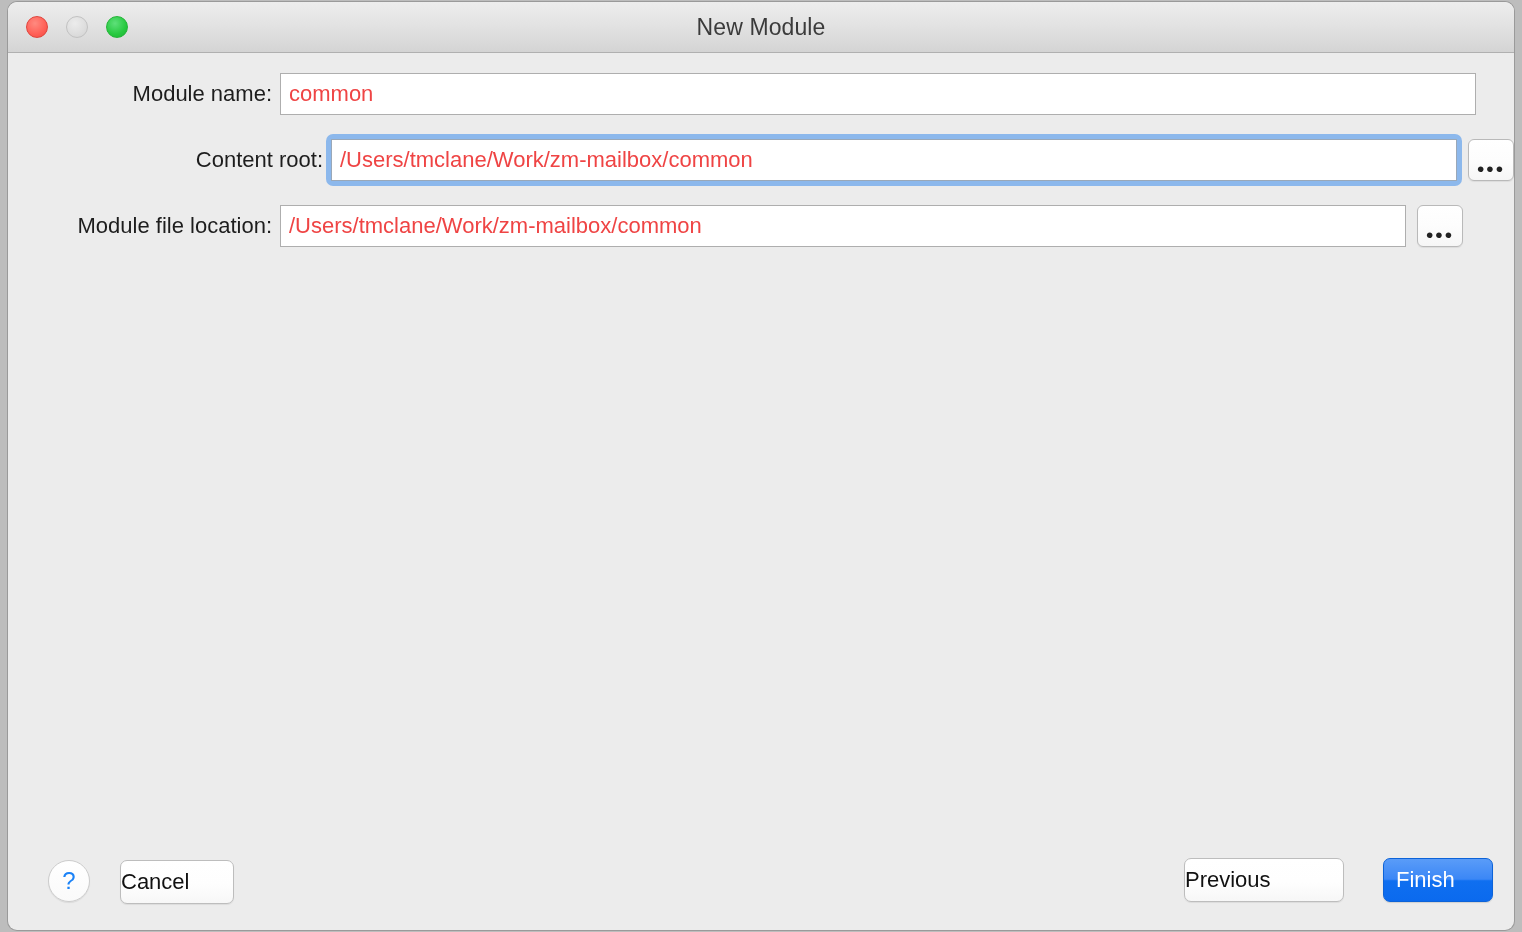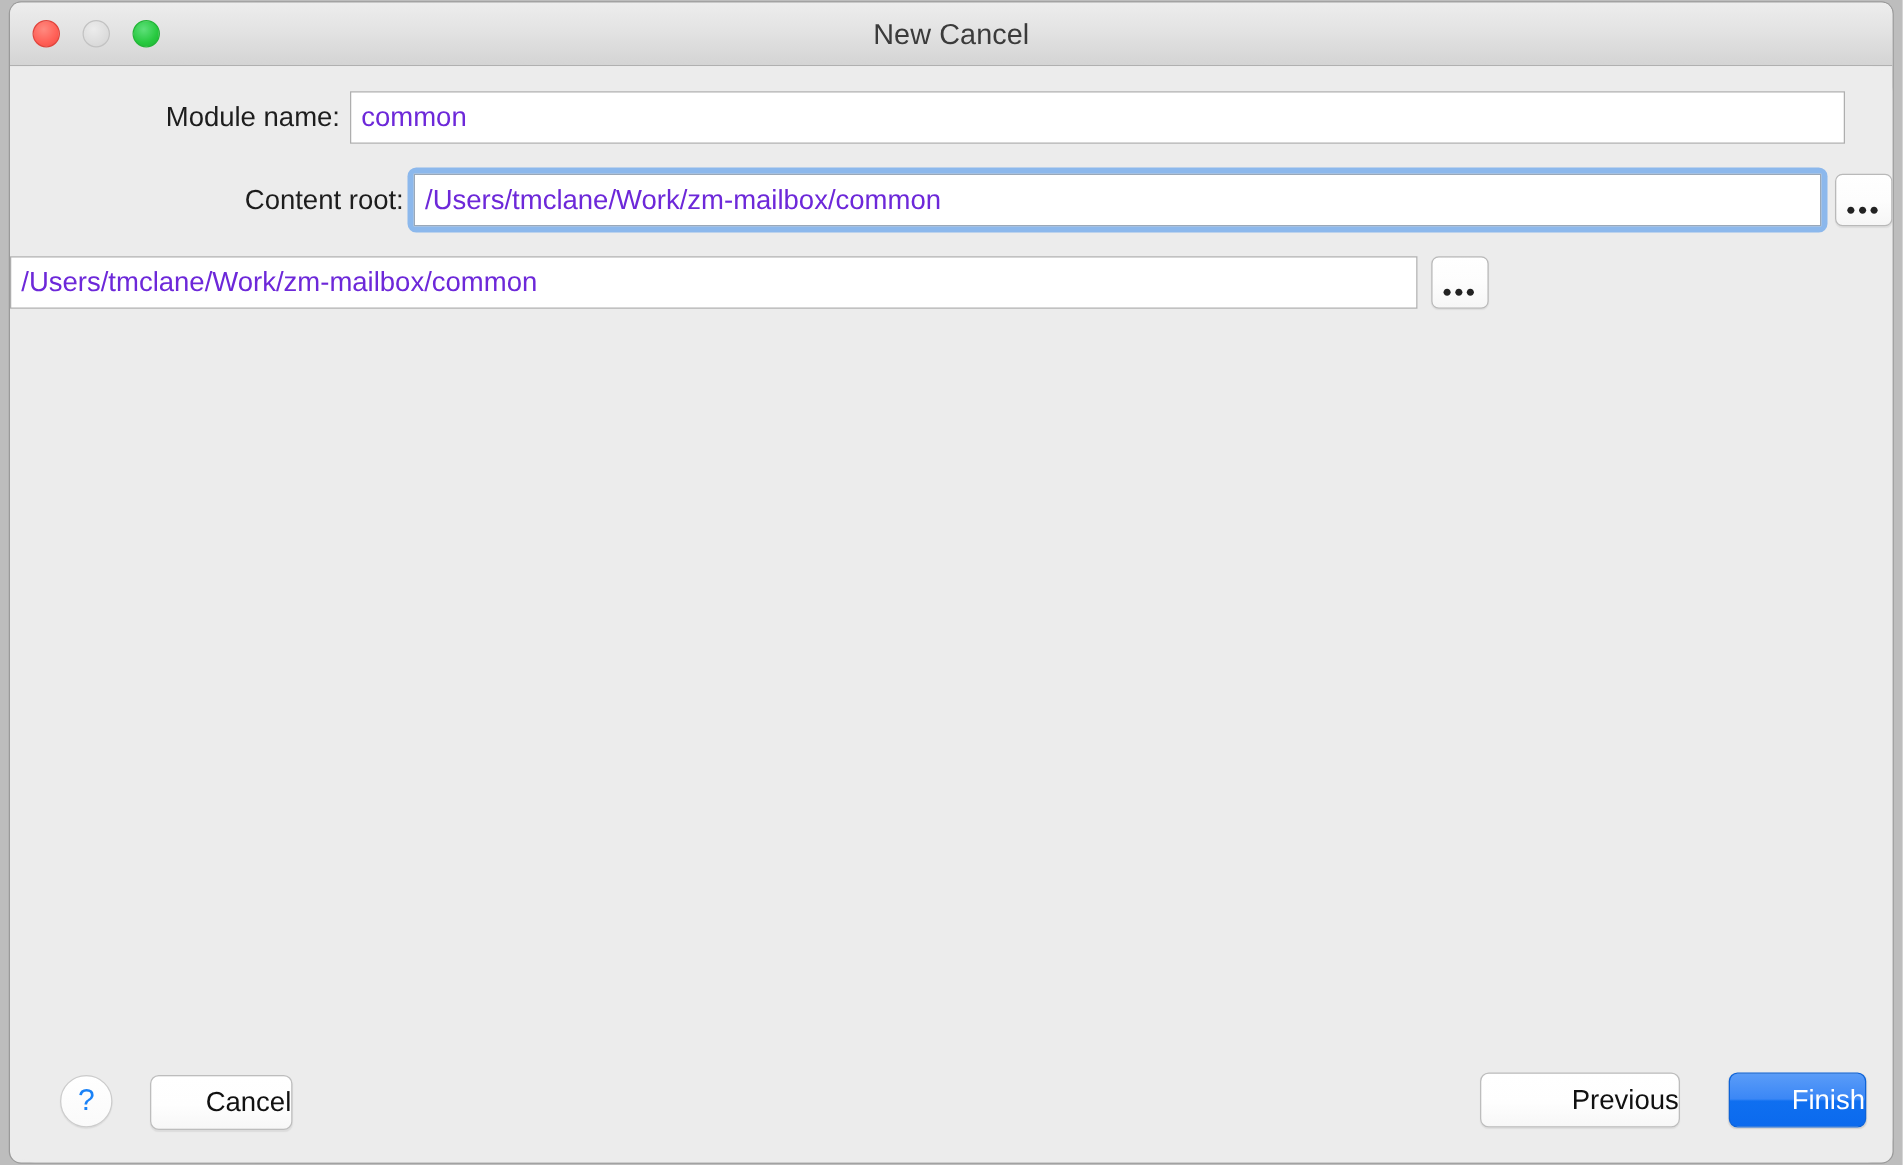--- a/index.html
+++ b/index.html
@@ -112,21 +112,21 @@
     display: flex;
     align-items: center;
   }
 
   .text-field {
     height: 42px;
     box-sizing: border-box;
     background: #ffffff;
     border: 1px solid #aeaeae;
     font-size: 22px;
-    color: #6d28d9;
+    color: #ef4444;
     padding: 0 6px 0 8px;
     line-height: 40px;
     white-space: nowrap;
     overflow: hidden;
     font-family: "Liberation Sans", sans-serif;
     outline: none;
   }
   .text-field.wide   { width: 1196px; }
   .text-field.narrow { width: 1126px; }
 
@@ -187,21 +187,21 @@
     cursor: default;
     box-sizing: border-box;
   }
   .push-btn {
     position: absolute;
     box-sizing: border-box;
     height: 44px;
     border-radius: 7px;
     font-size: 22px;
     line-height: 42px;
-    text-align: right;
+    text-align: left;
     cursor: default;
     font-family: "Liberation Sans", sans-serif;
   }
   .push-btn.plain {
     background: linear-gradient(to bottom, #ffffff 0%, #fefefe 55%, #f7f7f7 100%);
     border: 1px solid #bdbdbd;
     color: #111111;
     box-shadow: 0 1px 1px rgba(0,0,0,0.07);
   }
   .push-btn.primary {
@@ -219,21 +219,21 @@
 <body>
 
 <div id="window">
 
   <div id="titlebar">
     <div id="traffic">
       <div class="light light-close"></div>
       <div class="light light-min"></div>
       <div class="light light-zoom"></div>
     </div>
-    <div id="window-title">New Cancel</div>
+    <div id="window-title">New Module</div>
   </div>
 
   <div id="content">
 
     <div class="form-row" id="row-module-name">
       <div class="row-label">Module name:</div>
       <div class="field-wrap">
         <div class="text-field wide" placeholder="">common</div>
       </div>
     </div>
@@ -244,20 +244,21 @@
         <div class="focus-ring">
           <div class="text-field narrow" placeholder="">/Users/tmclane/Work/zm-mailbox/common</div>
         </div>
         <div class="browse-btn">
           <span class="dots">•••</span>
         </div>
       </div>
     </div>
 
     <div class="form-row" id="row-module-file">
+      <div class="row-label">Module file location:</div>
       <div class="field-wrap">
         <div class="text-field narrow" placeholder="">/Users/tmclane/Work/zm-mailbox/common</div>
         <div class="browse-btn">
           <span class="dots">•••</span>
         </div>
       </div>
     </div>
 
     <div id="bottom-bar">
       <div id="help-button">?</div>

